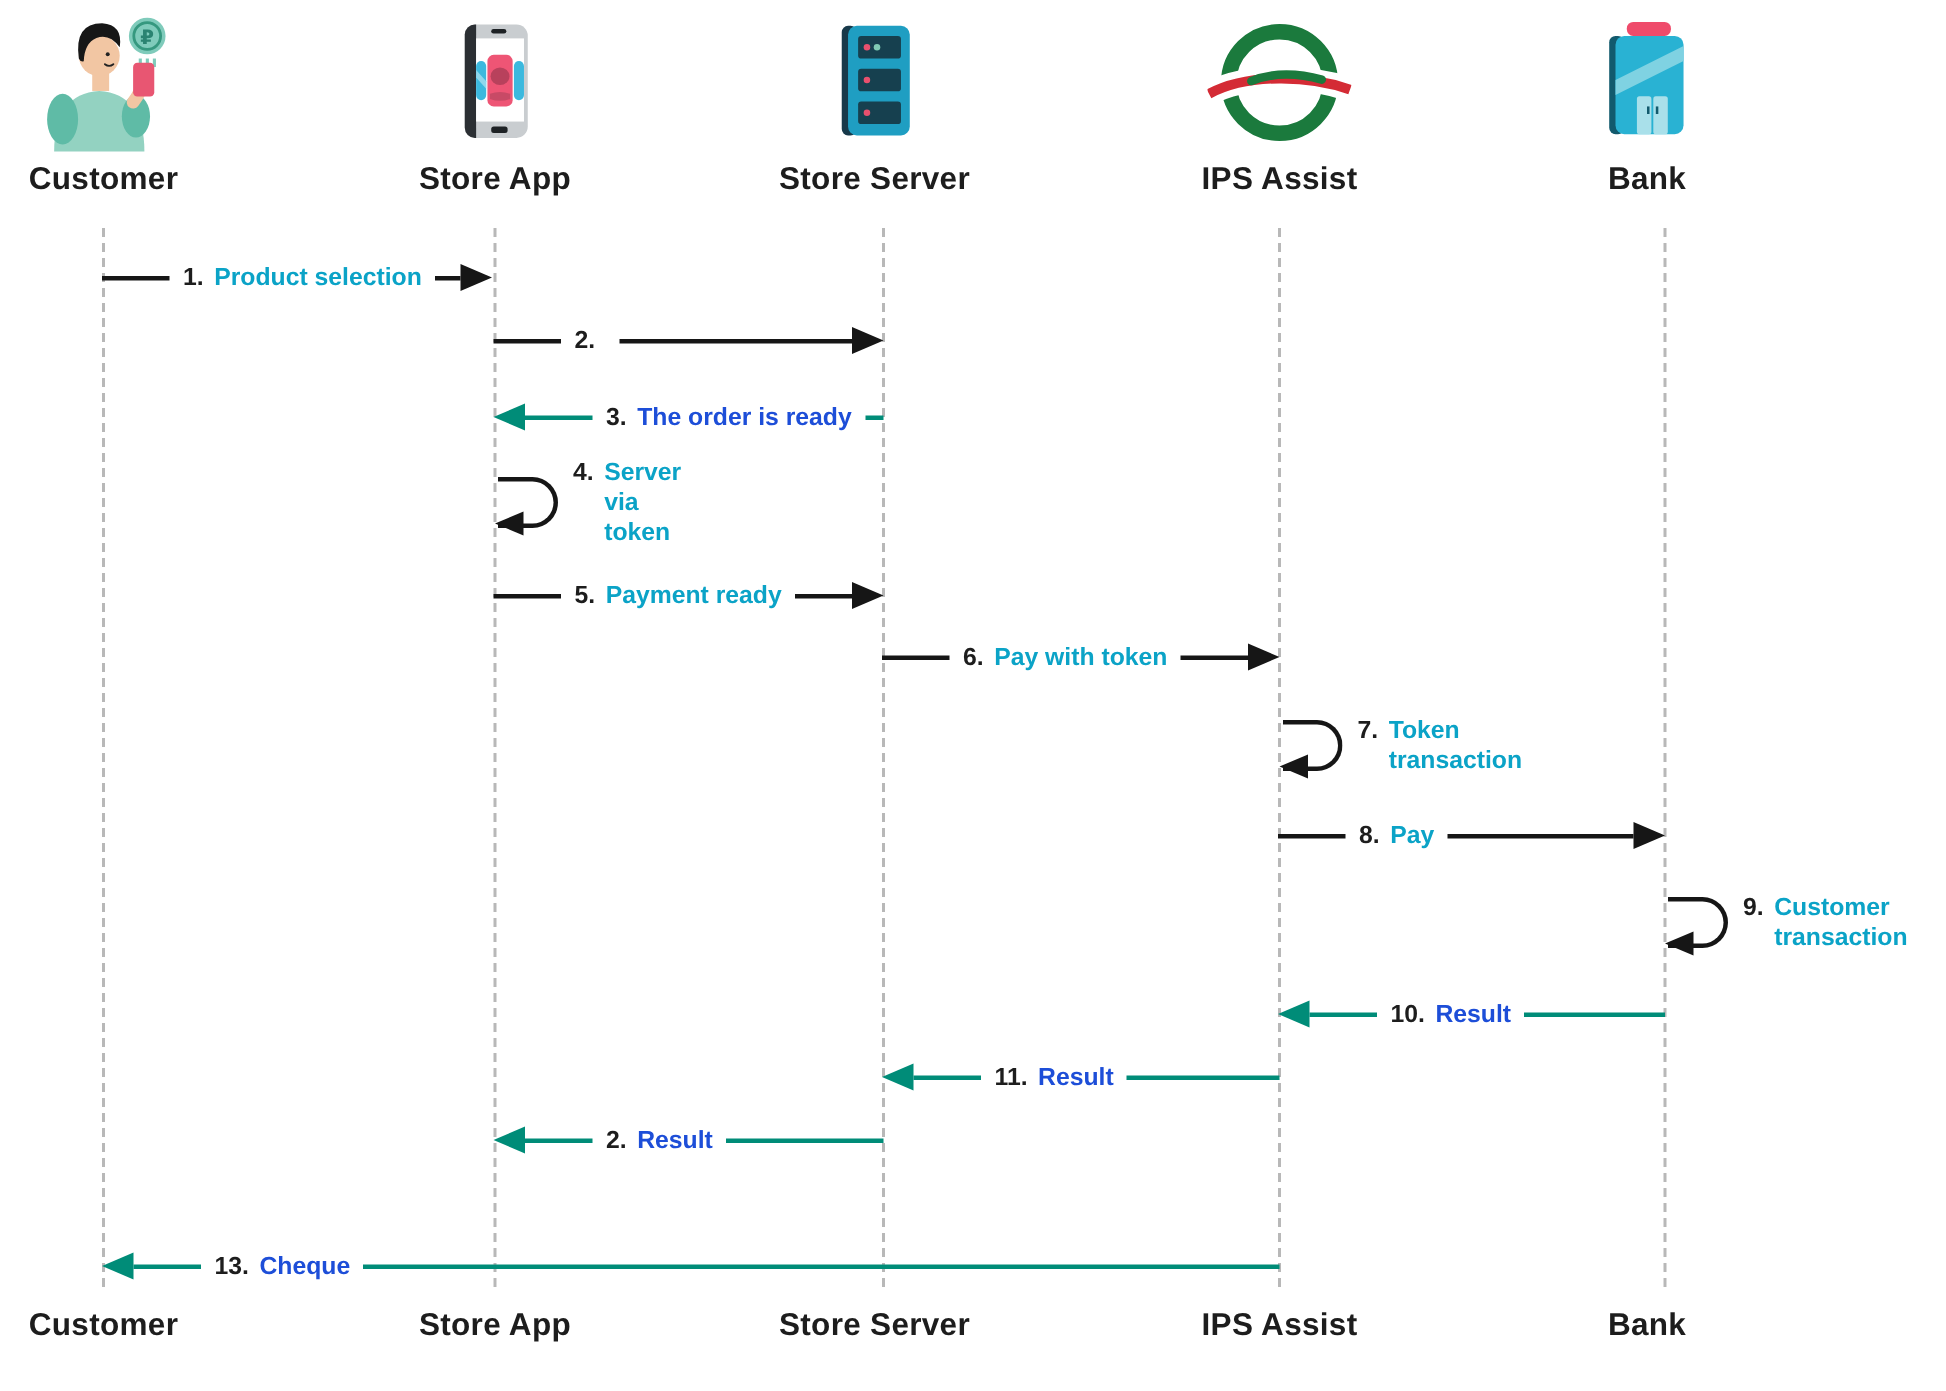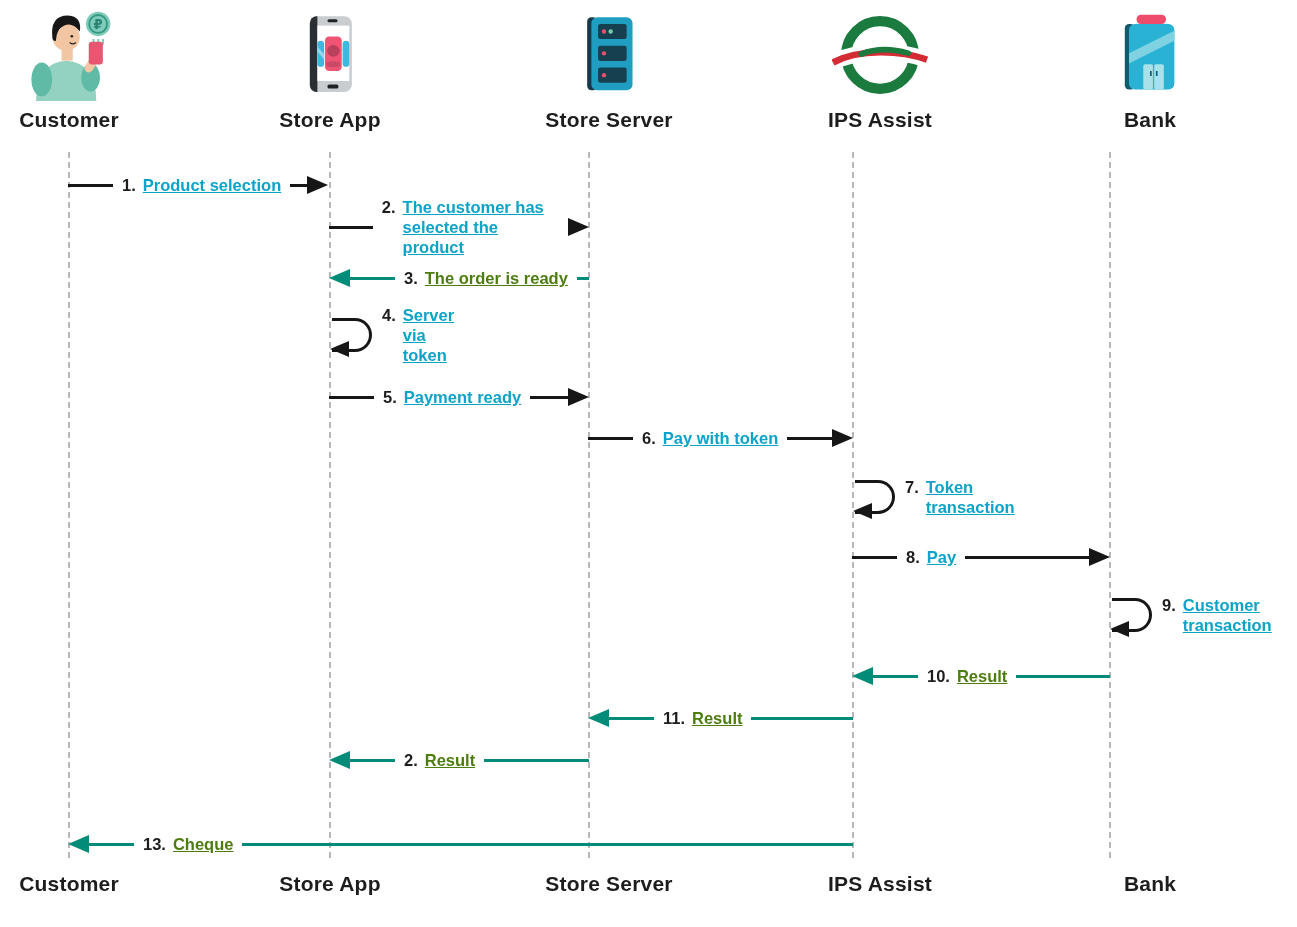--- a/index.html
+++ b/index.html
@@ -6,40 +6,40 @@
   html,body { background:#ffffff; }
   body { font-family:"Liberation Sans", sans-serif; }
   .canvas { position:relative; width:1297px; height:927px; background:#fff; overflow:hidden; }
 
   
   .lifeline { position:absolute; top:152px; height:706px; width:0; border-left:2.5px dashed #b8b8b8; }
   .ll-0 { left:68px; } .ll-1 { left:329px; } .ll-2 { left:588px; } .ll-3 { left:852px; } .ll-4 { left:1109px; }
 
   
   .actor-top { position:absolute; top:6px; width:180px; display:flex; flex-direction:column; align-items:center; }
-  .a-0 { left:-21px; } .a-1 { left:240px; } .a-2 { left:519px; } .a-3 { left:790px; } .a-4 { left:1060px; }
+  .a-0 { left:-21px; } .a-1 { left:240px; } .a-2 { left:493px; } .a-3 { left:763px; } .a-4 { left:1008px; }
   .actor-label { margin-top:6px; font-size:21px; font-weight:700; color:#1d1d1d; letter-spacing:.2px; white-space:nowrap; }
   .actor-bottom { position:absolute; top:872px; width:180px; text-align:center; font-size:21px; font-weight:700; color:#1d1d1d; letter-spacing:.2px; white-space:nowrap; }
   .icon-box { height:96px; display:flex; align-items:flex-end; justify-content:center; }
 
   
   .msg { position:absolute; height:0; display:flex; align-items:center; }
   .seg { height:3px; }
   .stub { width:45px; }
   .line { flex:1; }
   .black-bg { background:#161616; }
   .teal-bg  { background:#008c78; }
   .ah { width:0; height:0; border-top:9px solid transparent; border-bottom:9px solid transparent; flex:0 0 auto; }
   .ah.right.black { border-left:21px solid #161616; }
   .ah.left.teal   { border-right:21px solid #008c78; }
   .mlabel { display:flex; align-items:flex-start; padding:0 9px; font-size:16.5px; font-weight:700; line-height:20px; white-space:nowrap; }
   .num { color:#1d1d1d; margin-right:7px; }
-  .txt { white-space:pre-line;text-decoration:underline; }
+  .txt { white-space:pre-line; }
   .cyan { color:#0ba3c7; }
-  .tealtxt { color:#4d7c0f; }
+  .tealtxt { color:#1d4ed8; }
 
   .m1  { left:68px;  width:260px; top:185px; }
   .m2  { left:329px; width:260px; top:227px; }
   .m3  { left:329px; width:260px; top:278px; }
   .m5  { left:329px; width:260px; top:397px; }
   .m6  { left:588px; width:265px; top:438px; }
   .m8  { left:852px; width:258px; top:557px; }
   .m10 { left:852px; width:258px; top:676px; }
   .m11 { left:588px; width:265px; top:718px; }
   .m12 { left:329px; width:260px; top:760px; }
@@ -166,22 +166,20 @@
         <span class="txt cyan">Product selection</span>
       </span>
     <span class="seg line black-bg"></span>
     <span class="ah right black"></span>
   </div>
 
   <div class="msg m2">
     <span class="seg stub black-bg"></span>
     <span class="mlabel">
         <span class="num">2.</span>
-        <span class="txt cyan">The customer has
-selected the product</span>
       </span>
     <span class="seg line black-bg"></span>
     <span class="ah right black"></span>
   </div>
 
   <div class="msg m3">
     <span class="ah left teal"></span>
     <span class="seg stub teal-bg"></span>
     <span class="mlabel">
         <span class="num">3.</span>

